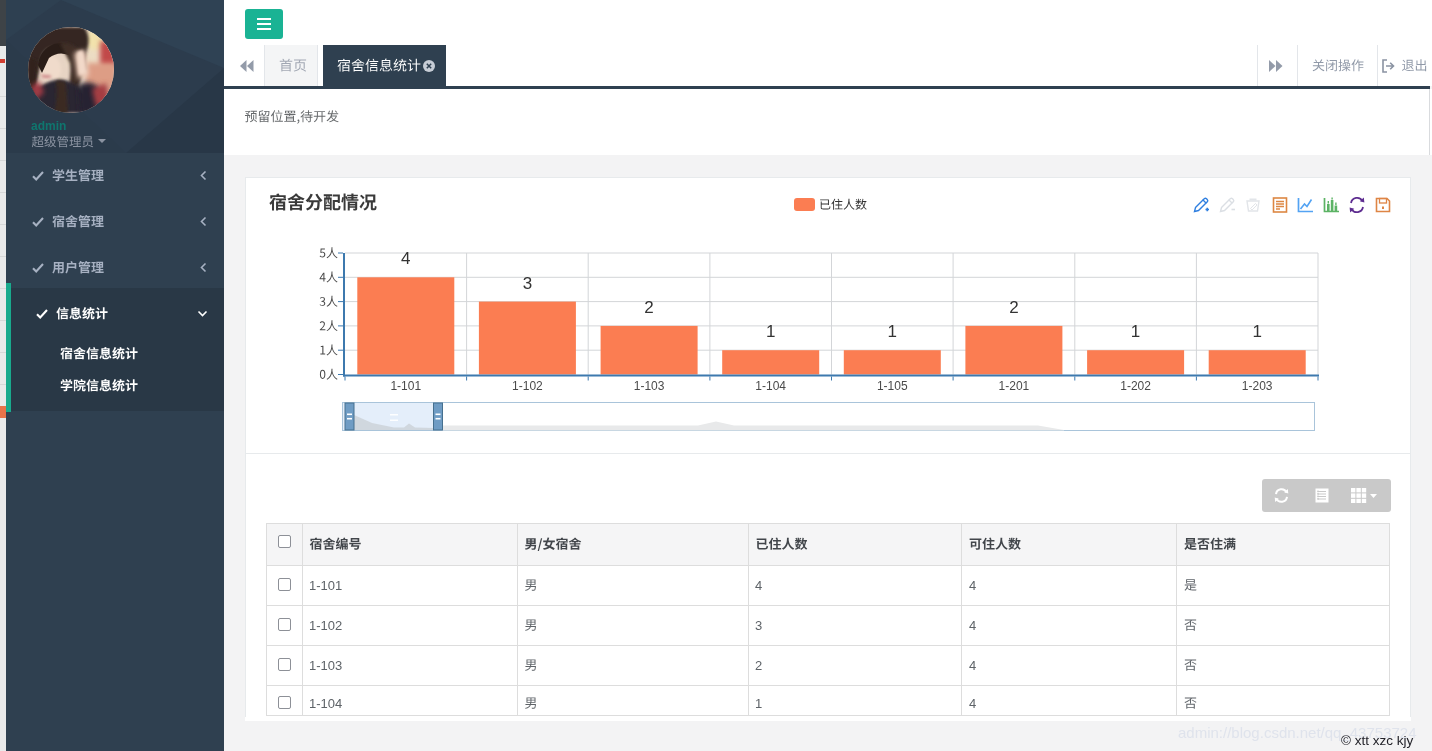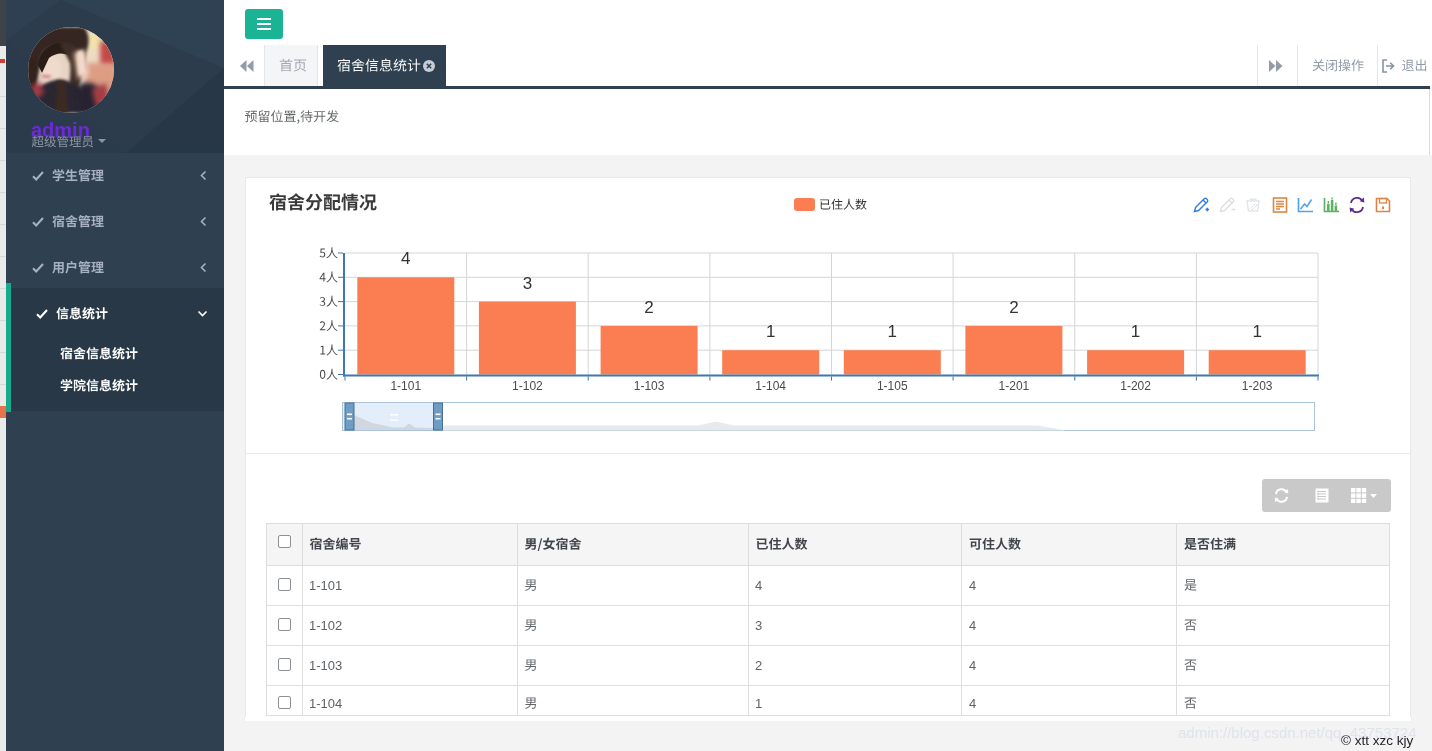--- a/index.html
+++ b/index.html
@@ -57,21 +57,21 @@
 <path d="M46 24 Q52 22 56 28 L58 44 L52 42 Z" fill="#43302a" filter="url(#avb2)"></path>
 <path d="M46 26 L57 23 L61 48 L50 52 Z" fill="#eccab8" filter="url(#avb)"></path>
 <path d="M49 25 L55 23 L58 46 L51 48 Z" fill="#f2d9c9" filter="url(#avb2)"></path>
 <path d="M0 66 L14 58 Q28 50 40 54 L52 60 L60 70 L62 86 L0 86 Z" fill="#2c2531" filter="url(#avb2)"></path>
 <path d="M50 58 Q62 52 70 60 L76 86 L52 86 Z" fill="#262230" filter="url(#avb)"></path>
 <path d="M2 60 L12 54 L16 66 L6 74 Z" fill="#a03a44" filter="url(#avb)"></path>
 <path d="M64 62 L78 56 L82 76 L68 80 Z" fill="#a53d42" filter="url(#avb)"></path>
 <path d="M28 54 Q34 52 38 56 L40 86 L26 86 Q30 70 28 54 Z" fill="#3a2a23" filter="url(#avb2)"></path>
 </g>
   </svg>
-<div class="abs" style="left:31px;top:119px;font-size:20px;font-weight:bold;color:#6d28d9">admin</div>
+<div class="abs" style="left:31px;top:119px;font-size:12px;font-weight:bold;color:#0f766e">admin</div>
 <div class="abs" style="left:224px;top:0;width:1208px;height:751px;background:#f3f3f4"></div>
 <div class="abs" style="left:224px;top:0;width:1208px;height:45px;background:#fff"></div>
 <div class="abs" style="left:245px;top:9px;width:38px;height:30px;background:#1ab394;border-radius:3px">
 <div class="abs" style="left:12px;top:9px;width:14px;height:2px;background:#fff"></div>
 <div class="abs" style="left:12px;top:14px;width:14px;height:2px;background:#fff"></div>
 <div class="abs" style="left:12px;top:19px;width:14px;height:2px;background:#fff"></div>
   </div>
 <div class="abs" style="left:224px;top:45px;width:1208px;height:41px;background:#fff"></div>
 <div class="abs" style="left:264px;top:45px;width:1px;height:41px;background:#e3e6ea"></div>
 <div class="abs" style="left:317px;top:45px;width:1px;height:41px;background:#e3e6ea"></div>

